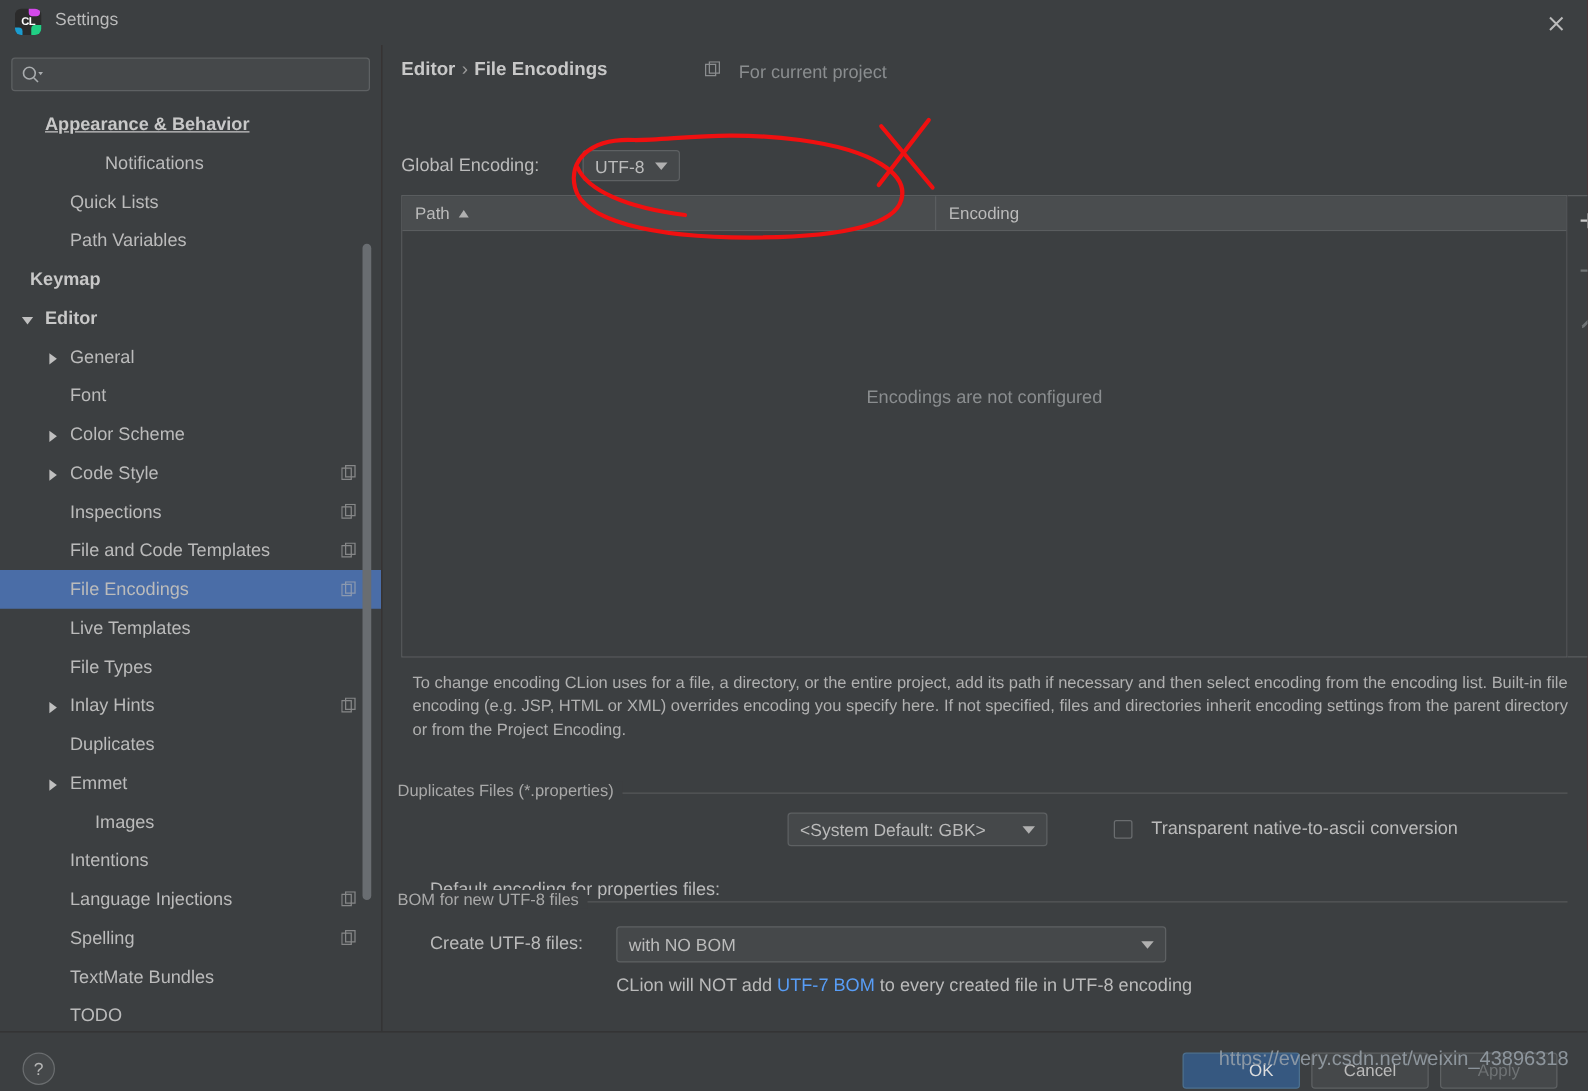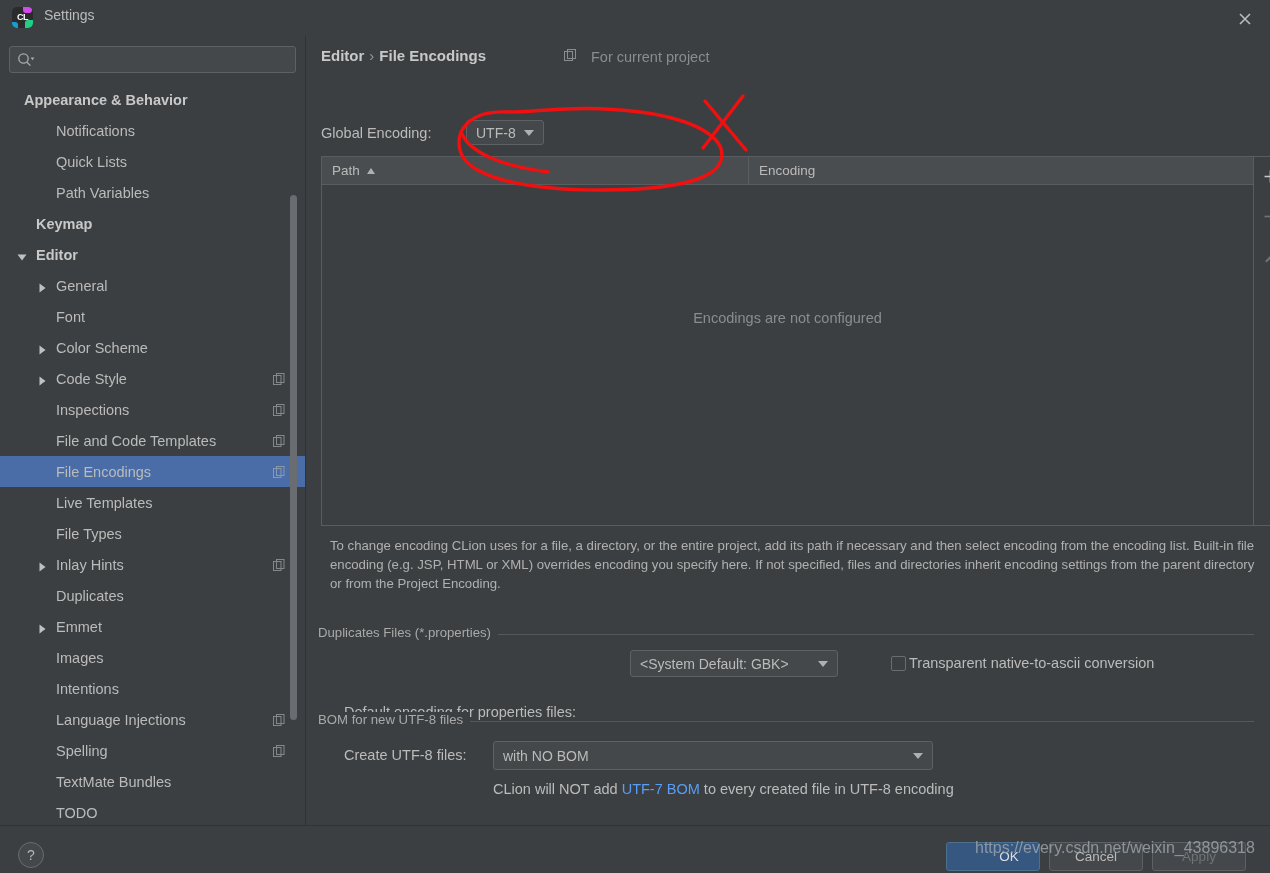--- a/index.html
+++ b/index.html
@@ -224,21 +224,21 @@
     height: 1px; background: #555859;
   }
   .group-title {
     position: absolute;
     font-size: 13.2px; color: #a9a9a9;
     background: #3c3f41; padding-right: 7px;
   }
 
   .checkbox-row {
     position: absolute;
-    display: flex; align-items: center; gap: 3px;
+    display: flex; align-items: center; gap: 15px;
     cursor: pointer;
     padding-left: 32px;
   }
   .checkbox {
     width: 15px; height: 15px;
     border: 1px solid #6a6d6f;
     border-radius: 2px;
     background: #3c3f41;
   }
   .checkbox-row .cblabel {
@@ -329,33 +329,33 @@
             <path d="M10 10.2 L13.4 13.6" stroke="#a9acae" stroke-width="1.3"></path>
             <path d="M13.6 5.5 L17.4 5.5 L15.5 8.2 Z" fill="#a9acae"></path>
           </svg>
         </span>
         <input class="search-input" value="" placeholder="" style="">
       </div>
     </div>
 
     <div class="tree" id="tree">
         <div class="tree-row grp">
-          <span class="lbl" style="margin-left: 24px;">Appearance &amp; Behavior</span>
-        </div>
-        <div class="tree-row">
-          <span class="lbl" style="margin-left: 56px;">Notifications</span>
+          <span class="lbl" style="margin-left: 36px; text-decoration: underline;">Appearance &amp; Behavior</span>
+        </div>
+        <div class="tree-row">
+          <span class="lbl" style="margin-left: 84px;">Notifications</span>
         </div>
         <div class="tree-row">
           <span class="lbl" style="margin-left: 56px;">Quick Lists</span>
         </div>
         <div class="tree-row">
           <span class="lbl" style="margin-left: 56px;">Path Variables</span>
         </div>
         <div class="tree-row grp">
-          <span class="lbl" style="margin-left: 36px;">Keymap</span>
+          <span class="lbl" style="margin-left: 24px;">Keymap</span>
         </div>
         <div class="tree-row grp">
           <span class="arrow" style="left: 16px;"><svg width="12" height="12" viewBox="0 0 12 12">
               <path d="M1.5 3.5 L10.5 3.5 L6 9.5 Z" fill="#c0c0c0"></path>
             </svg></span>
           <span class="lbl" style="margin-left: 36px;">Editor</span>
         </div>
         <div class="tree-row">
           <span class="arrow" style="left: 36px;"><svg width="12" height="12" viewBox="0 0 12 12">
               <path d="M3.5 1.5 L3.5 10.5 L9.5 6 Z" fill="#c0c0c0"></path>
@@ -421,21 +421,21 @@
         <div class="tree-row">
           <span class="lbl" style="margin-left: 56px;">Duplicates</span>
         </div>
         <div class="tree-row">
           <span class="arrow" style="left: 36px;"><svg width="12" height="12" viewBox="0 0 12 12">
               <path d="M3.5 1.5 L3.5 10.5 L9.5 6 Z" fill="#c0c0c0"></path>
             </svg></span>
           <span class="lbl" style="margin-left: 56px;">Emmet</span>
         </div>
         <div class="tree-row">
-          <span class="lbl" style="margin-left: 56px;">Images</span>
+          <span class="lbl" style="margin-left: 76px;">Images</span>
         </div>
         <div class="tree-row">
           <span class="lbl" style="margin-left: 56px;">Intentions</span>
         </div>
         <div class="tree-row">
           <span class="lbl" style="margin-left: 56px;">Language Injections</span>
           <span class="copy-icon"><svg width="12" height="13" viewBox="0 0 12 13">
               <rect x="0.5" y="2.5" width="7.5" height="9" stroke="#b4b4b4" fill="none" stroke-width="1"></rect>
               <rect x="3.5" y="0.5" width="7.5" height="9" stroke="#b4b4b4" fill="none" stroke-width="1"></rect>
             </svg></span>

